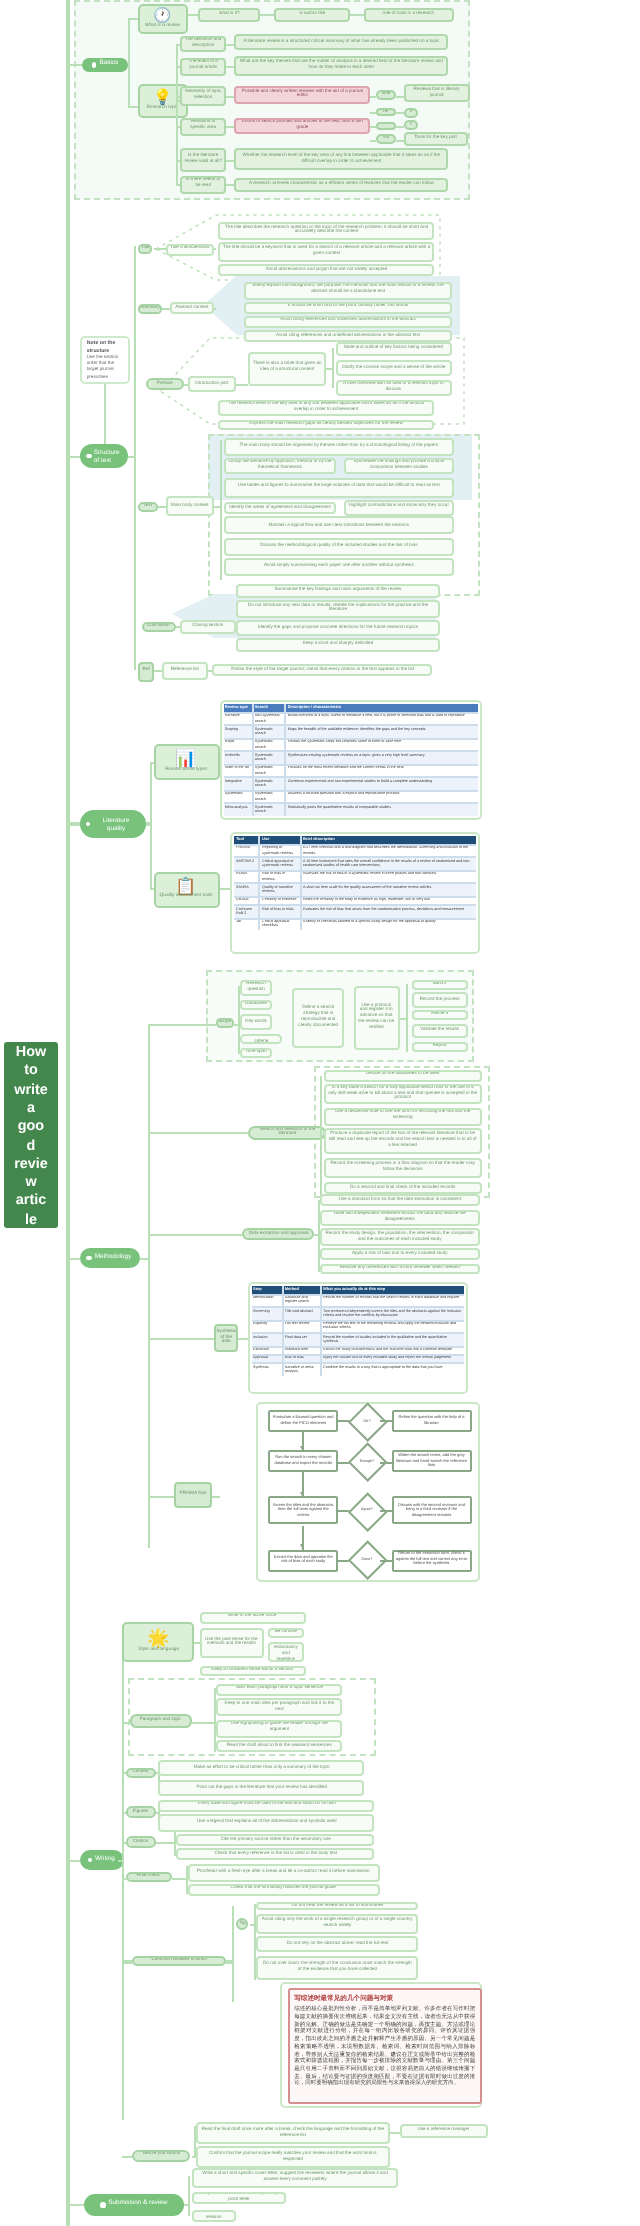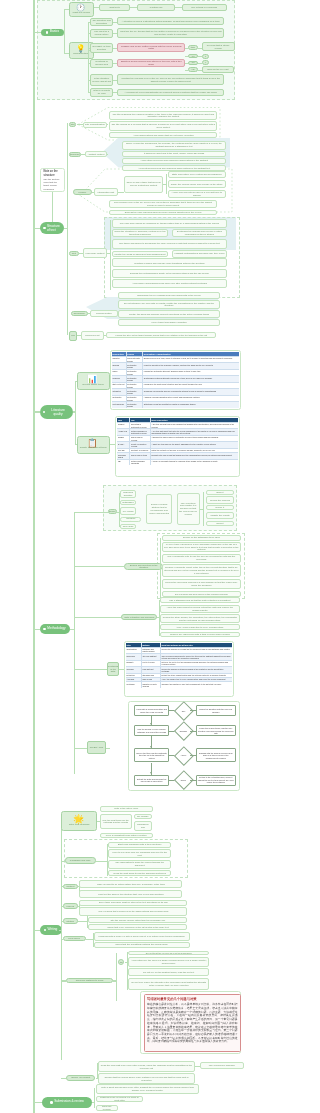--- a/index.html
+++ b/index.html
@@ -83,20 +83,21 @@
 </head>
 <body>
 
 <div id="canvas">
   <svg id="wedges" width="310" height="1113" viewBox="0 0 310 1113" style="position:absolute;left:0;top:0;pointer-events:none;">
       <polygon points="78,124.5 108,107.5 220,107.5 220,140 108,140" fill="none" stroke="#bcdfb8" stroke-width="0.7" stroke-dasharray="1.6 2.2"></polygon>
       <polygon points="80,195.5 105,169 232,169 232,212 105,212" fill="none" stroke="#bcdfb8" stroke-width="0.7" stroke-dasharray="1.6 2.2"></polygon>
     </svg>
 
   <div class="spine" style="left:33px;top:0;width:1.6px;height:1113px;"></div>
+  <div class="root" style="left:2px;top:521px;width:27px;height:93px;">How to write a good review article</div>
 
   <div class="frame" style="left:37px;top:0px;width:198px;height:100px;"></div>
   <div class="ln" style="left:33px;top:32.2px;width:9px;height:1.2px;"></div>
   <div class="pill" style="left:41px;top:28.5px;width:23px;height:7.5px;">
     <span class="dot"></span>
     <span>Basics</span>
   </div>
 
   <div class="ln" style="left:64px;top:9px;width:1.1px;height:45px;"></div>
   <div class="ln" style="left:64px;top:8.6px;width:5px;height:1.1px;"></div>

